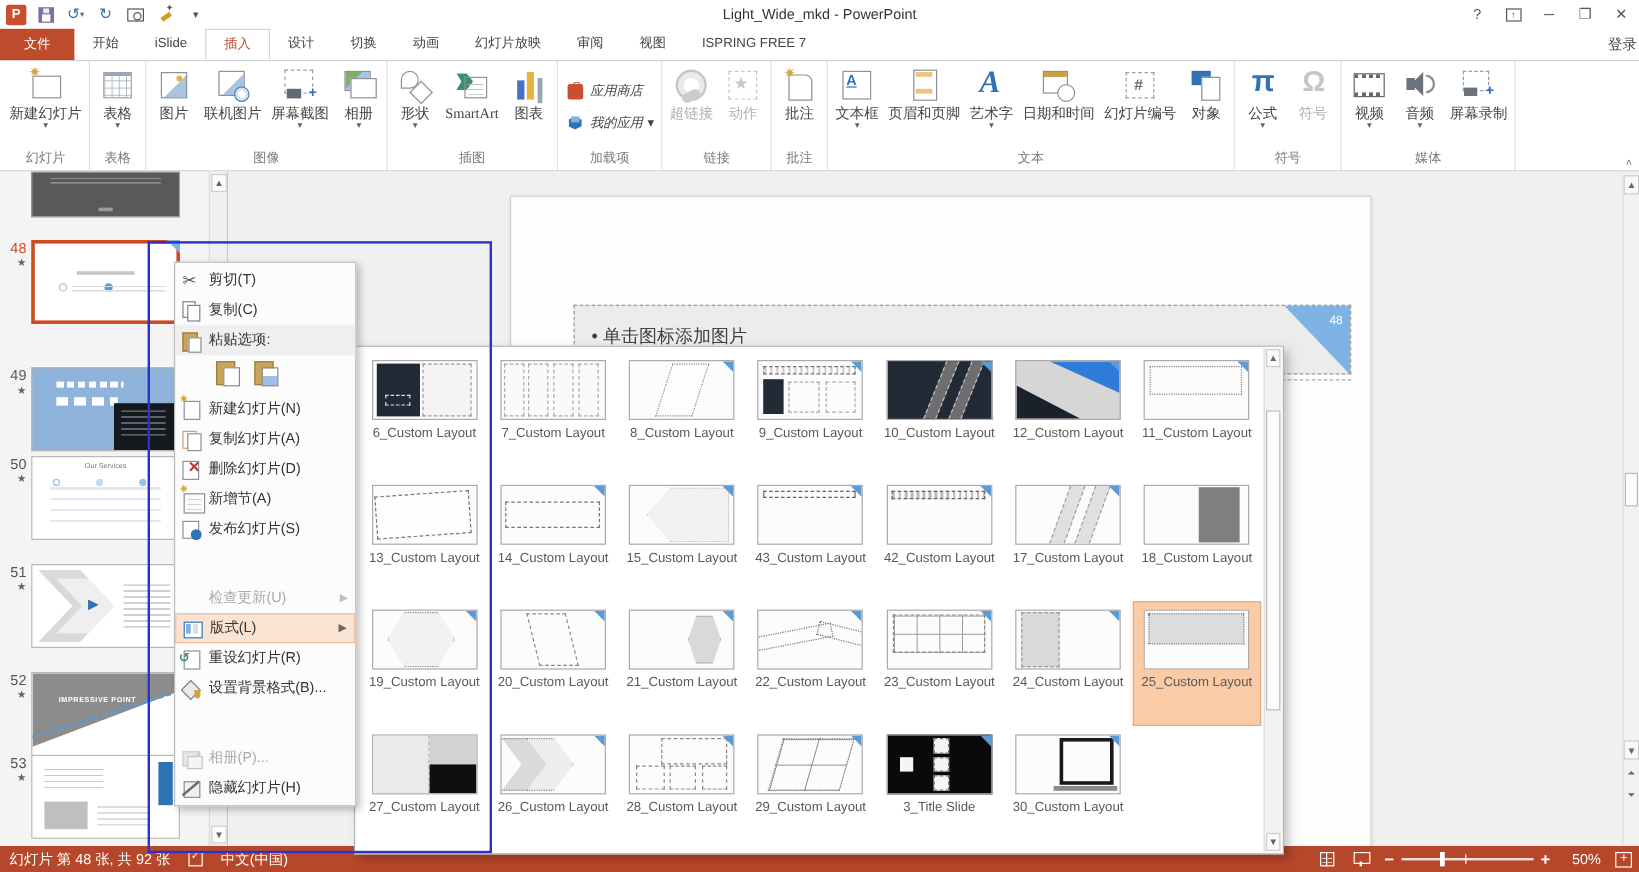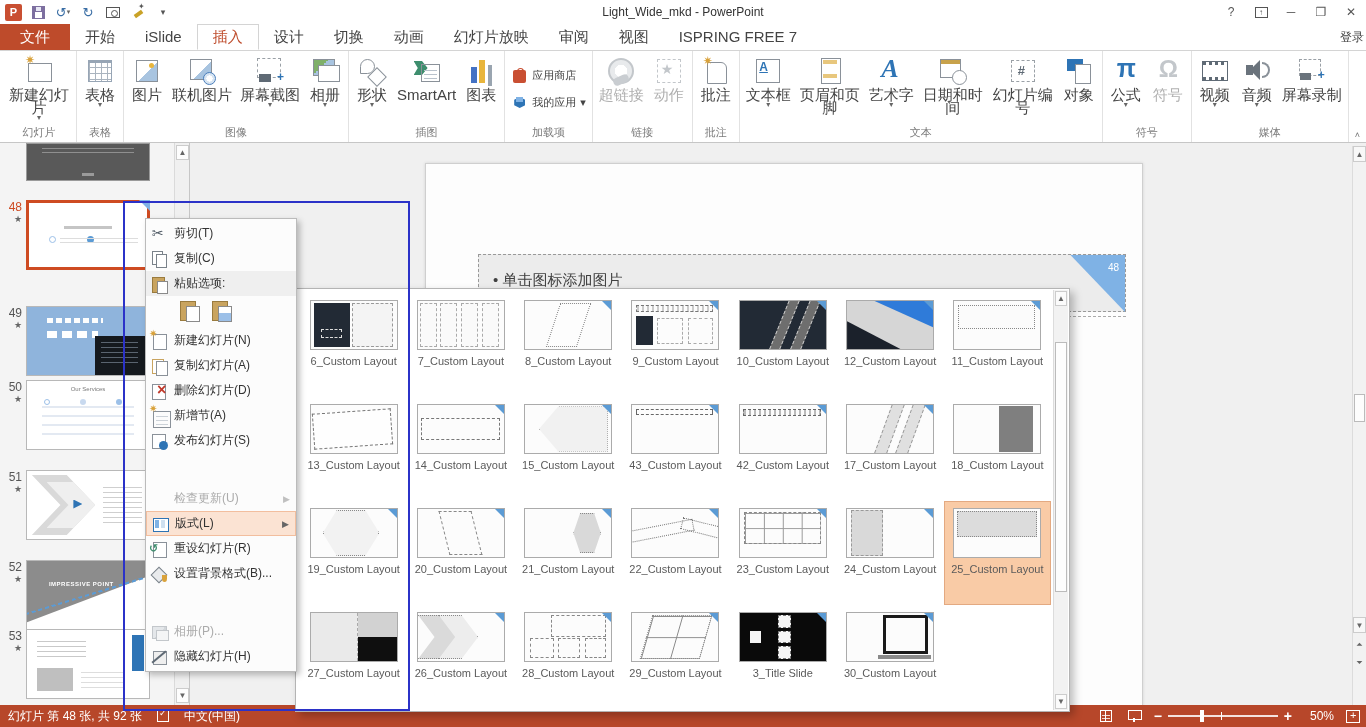--- a/index.html
+++ b/index.html
@@ -20,36 +20,36 @@
   .brushico::before { content:""; position:absolute; left:2px; top:6px; width:9px; height:4px; background:#C9A227; transform:rotate(-35deg); }
   .brushico::after { content:"✦"; position:absolute; left:6px; top:-4px; font-size:8px; color:#555; }
   .qmore { font-size:9px; color:#555; }
   .title-text { position:absolute; left:0; right:0; text-align:center; font-size:12px; color:#333; pointer-events:none; }
   .winctl { margin-left:auto; display:flex; }
   .winbtn { width:30px; height:22px; display:flex; align-items:center; justify-content:center; color:#555; font-size:12px; }
   .ribopt { width:13px; height:11px; border:1px solid #555; position:relative; font-size:8px; text-align:center; line-height:9px; }
 
   
   .tabrow { height:26px; display:flex; align-items:flex-end; background:#fff; position:relative; }
-  .tab { padding:0 15px; height:25px; line-height:25px; font-size:15px; color:#444; }
+  .tab { padding:0 15px; height:25px; line-height:25px; font-size:11px; color:#444; }
   .tab.file { background:#BE4B2B; color:#fff; padding:0 20px; height:26px; line-height:26px; }
   .tab.active { background:#fff; color:#BE4B2B; border:1px solid #D4D4D4; border-bottom:1px solid #fff; height:26px; line-height:24px; }
   .signin { position:absolute; right:2px; bottom:4px; font-size:12px; color:#444; }
 
   
   .ribbon { height:93px; background:#fff; border-top:1px solid #D4D4D4; border-bottom:1px solid #C6C6C6; display:flex; align-items:stretch; padding:0 2px; position:relative; }
   .rgroup { display:flex; flex-direction:column; border-right:1px solid #E2E2E2; padding:2px 2px 0 2px; }
   .rbtns { flex:1; display:flex; align-items:flex-start; }
   .rbtns.stack { flex-direction:column; justify-content:center; gap:6px; }
   .glabel { height:17px; text-align:center; font-size:11px; color:#7A7A7A; line-height:15px; }
   .rbtn { display:flex; flex-direction:column; align-items:center; padding:3px 4px 0 4px; min-width:42px; cursor:default; }
-  .rbtn .rlabel { font-size:15px; color:#444; text-align:center; line-height:13px; max-width:62px; }
+  .rbtn .rlabel { font-size:12px; color:#444; text-align:center; line-height:13px; max-width:62px;font-family:Liberation Serif, serif; }
   .rbtn.disabled .rlabel { color:#B0B0B0; }
   .rbtn .arrow { font-size:8px; color:#666; line-height:8px; }
-  .sbtn { display:flex; align-items:center; gap:4px; font-size:11px; color:#444; padding:2px 4px; }
+  .sbtn { display:flex; align-items:center; gap:4px; font-size:11px; color:#444; padding:2px 4px;font-style:italic; }
   .ric { width:30px; height:30px; position:relative; margin-bottom:2px; }
   .sic { width:17px; height:17px; position:relative; }
   .i-new-slide::before { content:""; position:absolute; left:4px; top:7px; width:22px; height:17px; border:1px solid #8A9199; background:#fff; }
   .i-new-slide::after { content:"✷"; position:absolute; left:1px; top:-3px; color:#D9A23B; font-size:12px; }
   .i-table::before { content:""; position:absolute; inset:4px 3px; background:linear-gradient(#97A5B5 2px,transparent 2px), linear-gradient(#AAB4BF 1px,transparent 1px), linear-gradient(90deg,#AAB4BF 1px,transparent 1px); background-size:100% 100%,100% 6px,6px 100%; border:1px solid #97A5B5; }
   .i-picture::before { content:""; position:absolute; inset:4px; border:1px solid #8A9199; background:linear-gradient(135deg,transparent 55%,#A8C4E0 55%); }
   .i-picture::after { content:""; position:absolute; right:8px; top:7px; width:5px; height:5px; border-radius:50%; background:#E8B53C; }
   .i-online-picture::before { content:""; position:absolute; inset:3px 5px 6px 3px; border:1px solid #8A9199; background:linear-gradient(135deg,transparent 55%,#A8C4E0 55%); }
   .i-online-picture::after { content:""; position:absolute; right:1px; bottom:1px; width:11px; height:11px; border-radius:50%; border:1px solid #4A7EBB; background:radial-gradient(circle,#fff 40%,#D6E4F2 41%); }
   .i-screenshot::before { content:""; position:absolute; inset:2px 4px 8px 2px; border:1px dashed #9AA0A6; }

